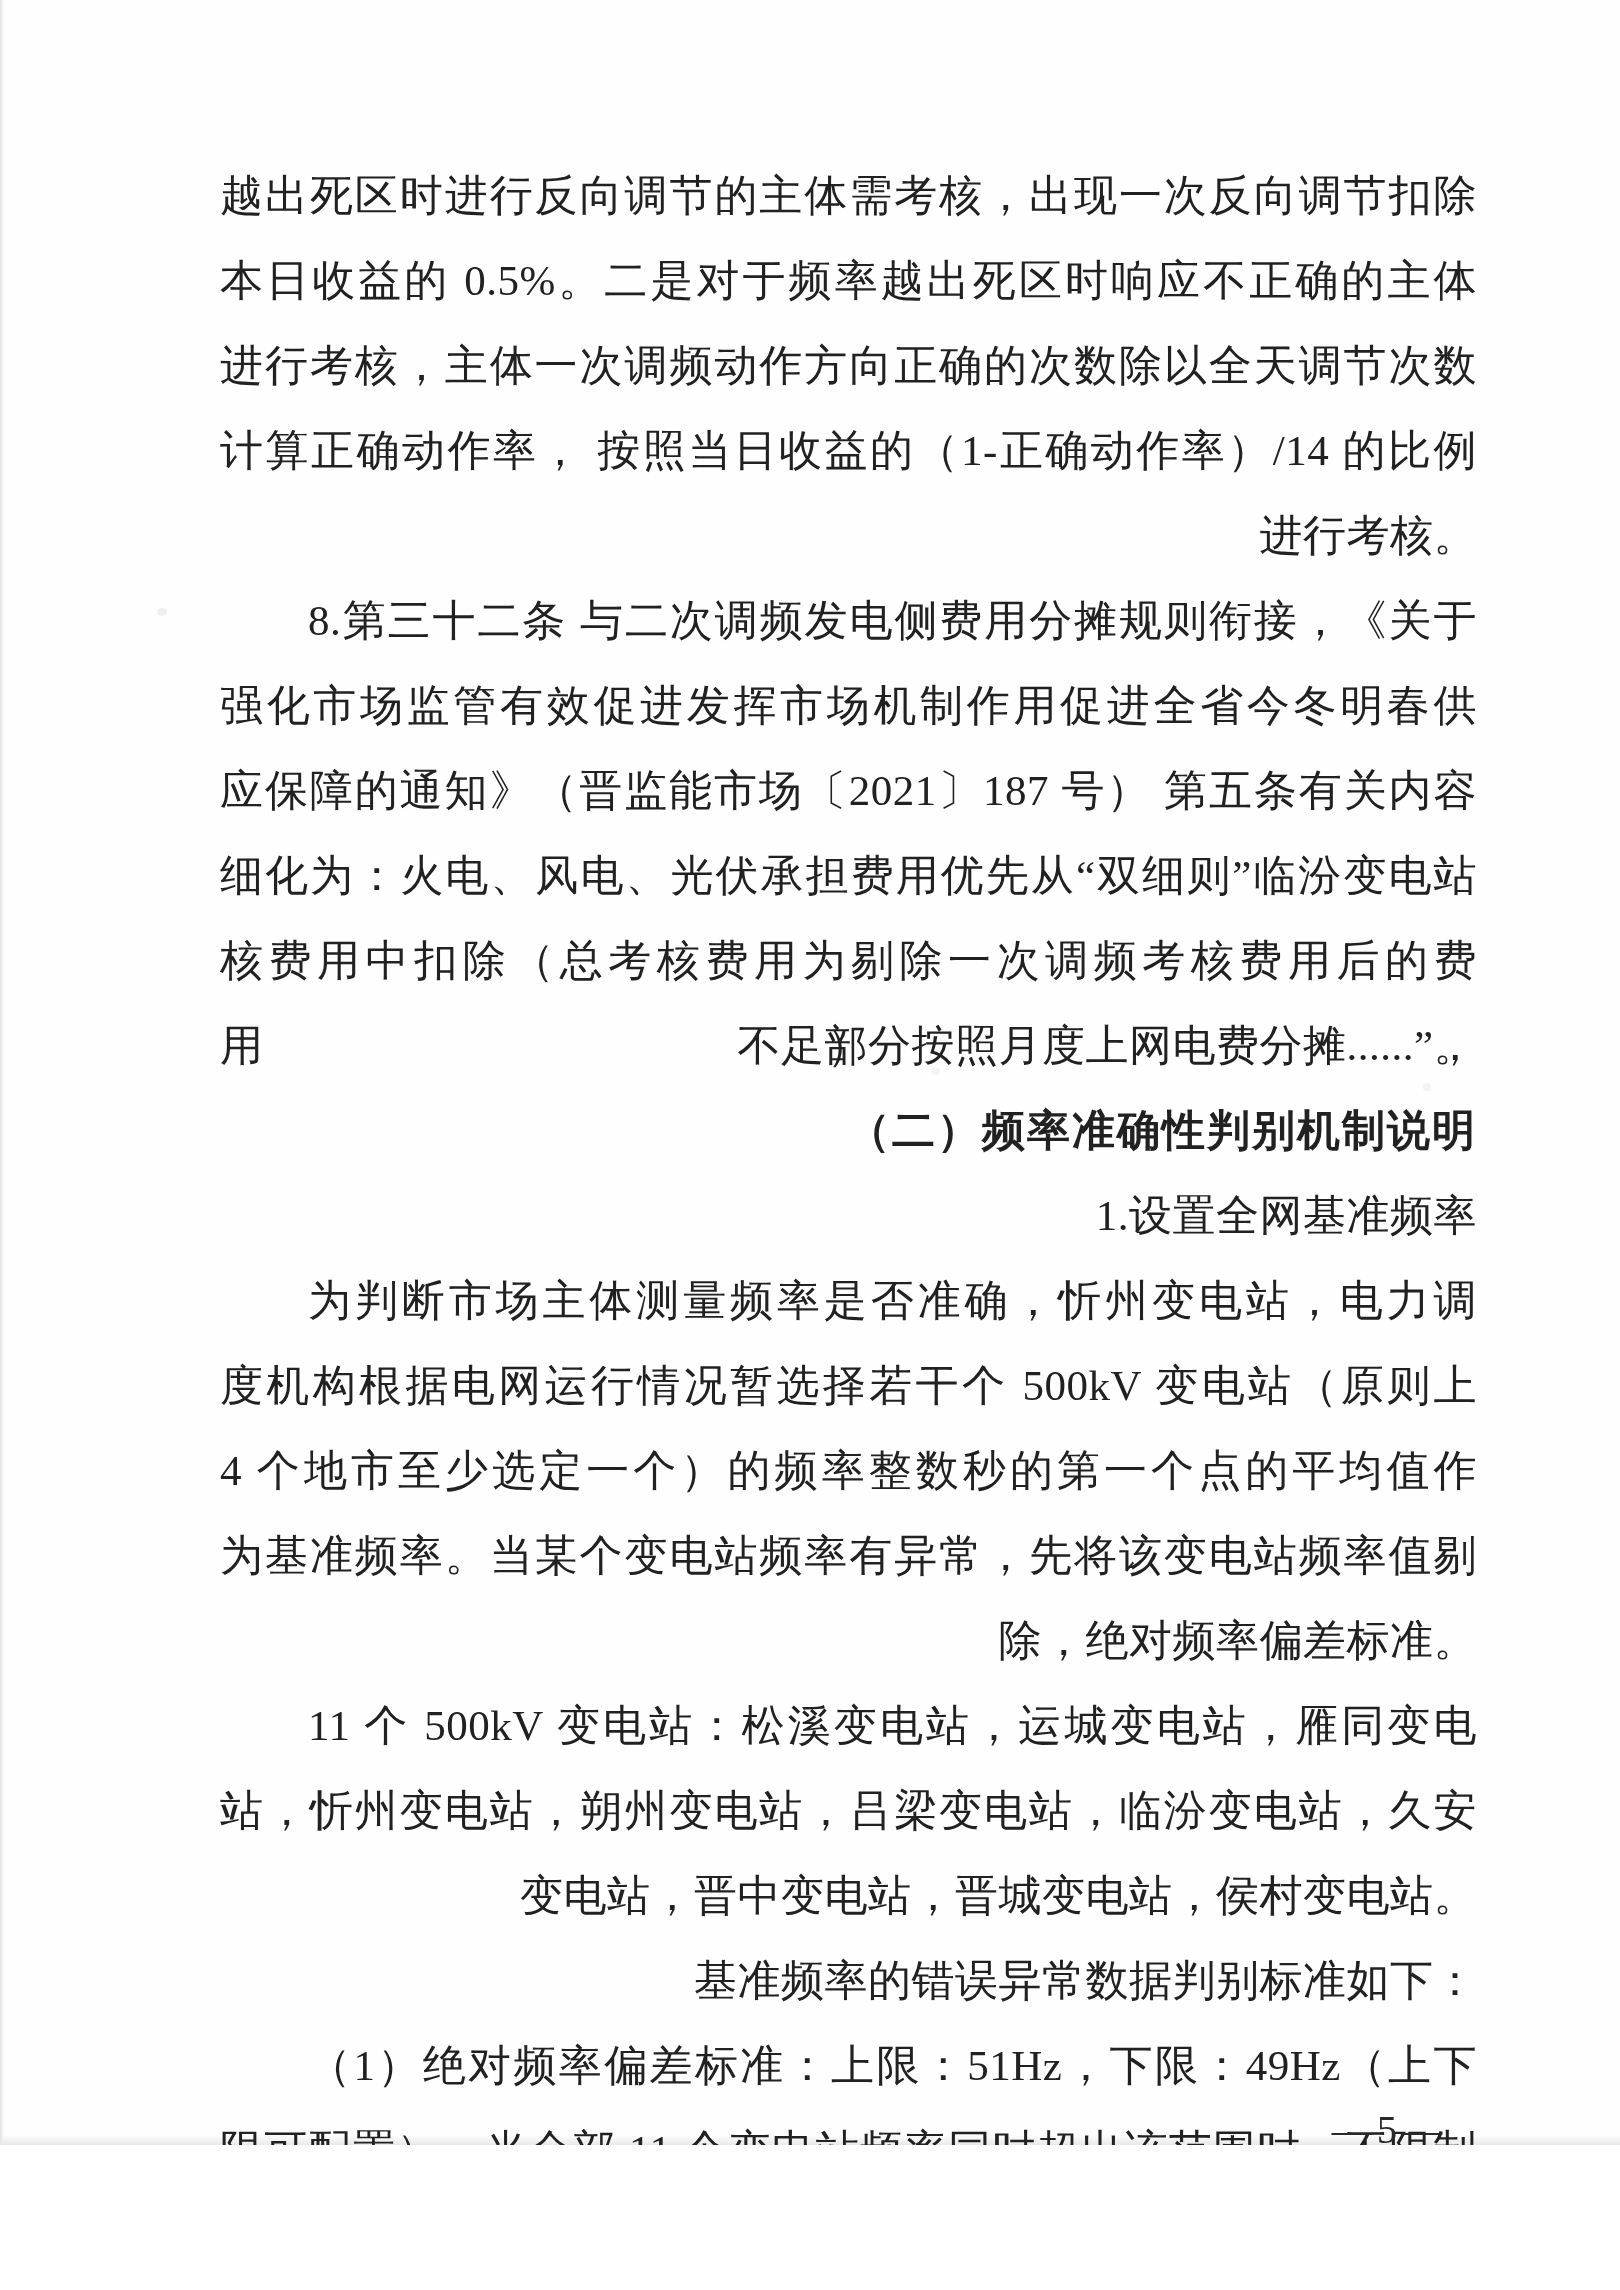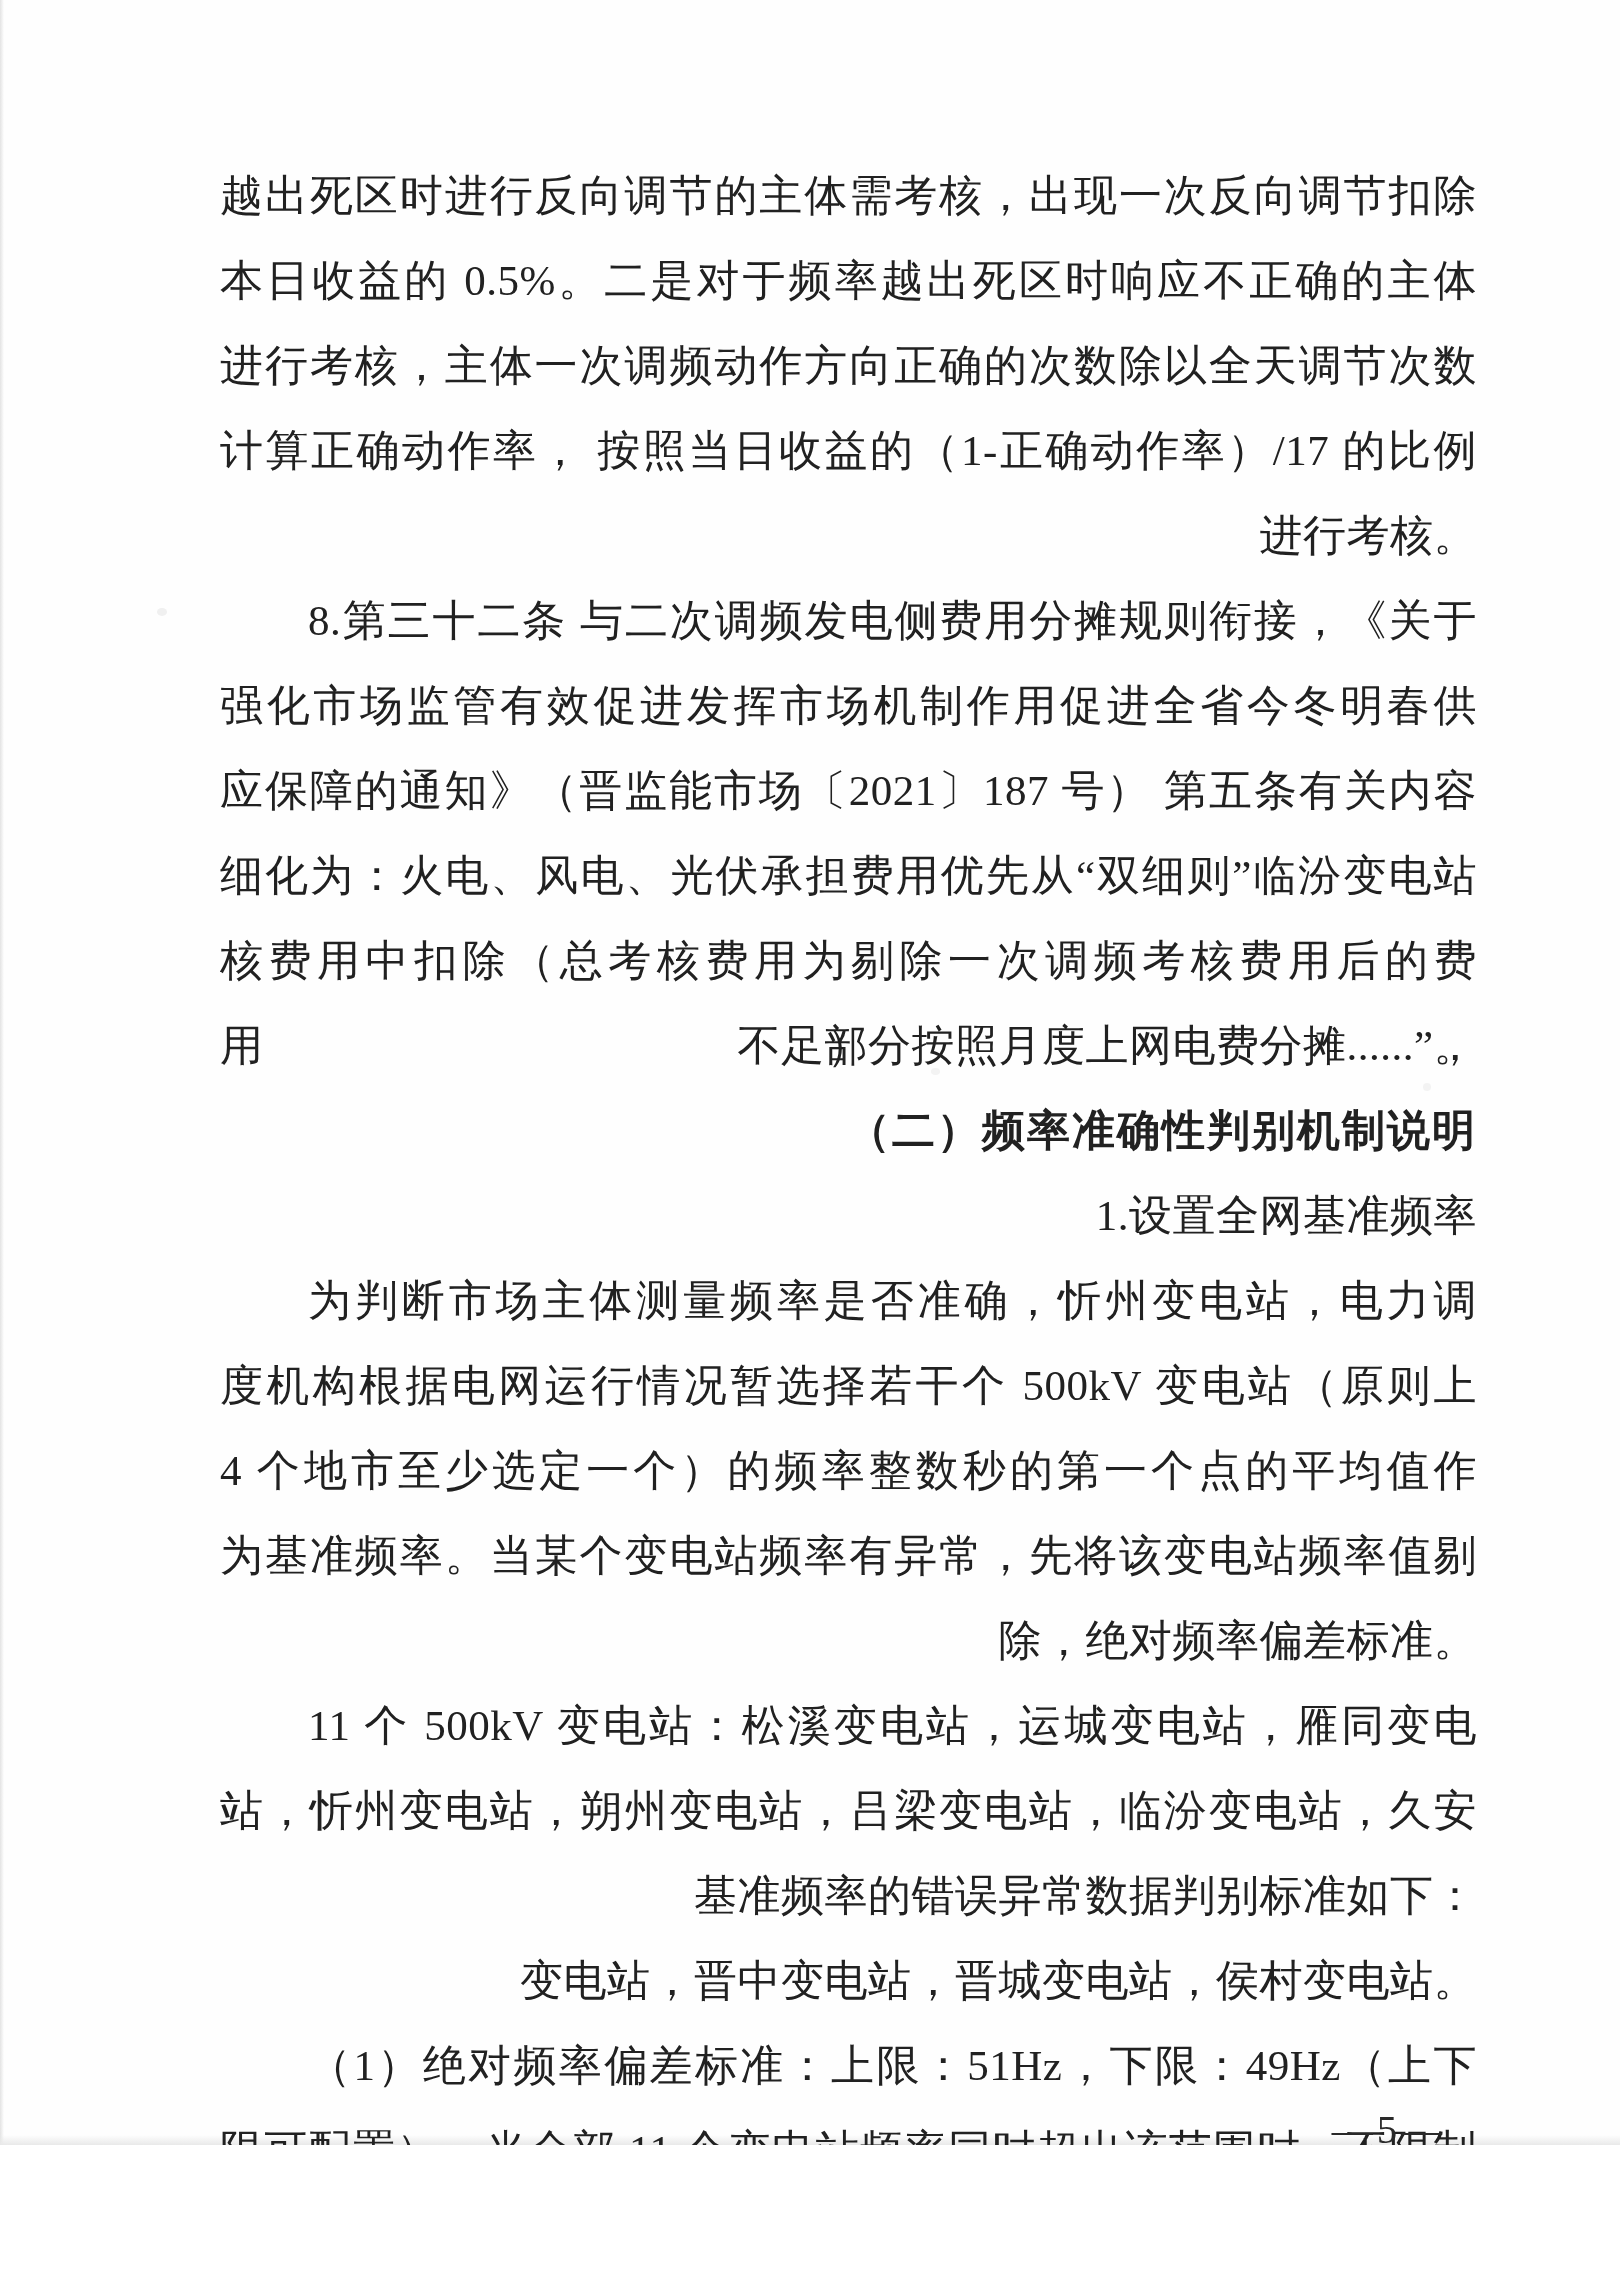--- a/index.html
+++ b/index.html
@@ -85,38 +85,38 @@
   <div class="edge-band-bottom"></div>
   <div class="speck s1"></div>
   <div class="speck s2"></div>
   <div class="speck s3"></div>
   <div class="speck s4"></div>
 
   <div class="textblock">
       <div class="doc-line justify">越出死区时进行反向调节的主体需考核，出现一次反向调节扣除</div>
       <div class="doc-line justify">本日收益的 0.5%。二是对于频率越出死区时响应不正确的主体</div>
       <div class="doc-line justify">进行考核，主体一次调频动作方向正确的次数除以全天调节次数</div>
-      <div class="doc-line justify">计算正确动作率， 按照当日收益的（1-正确动作率）/17 的比例</div>
+      <div class="doc-line justify">计算正确动作率， 按照当日收益的（1-正确动作率）/14 的比例</div>
       <div class="doc-line">进行考核。</div>
       <div class="doc-line justify indent">8.第三十二条  与二次调频发电侧费用分摊规则衔接，《关于</div>
       <div class="doc-line justify">强化市场监管有效促进发挥市场机制作用促进全省今冬明春供</div>
       <div class="doc-line justify">应保障的通知》（晋监能市场〔2021〕187 号） 第五条有关内容</div>
       <div class="doc-line justify">细化为：火电、风电、光伏承担费用优先从“双细则”临汾变电站</div>
       <div class="doc-line justify">核费用中扣除（总考核费用为剔除一次调频考核费用后的费用），</div>
       <div class="doc-line">不足部分按照月度上网电费分摊......”。</div>
       <div class="doc-line indent bold">（二）频率准确性判别机制说明</div>
       <div class="doc-line indent">1.设置全网基准频率</div>
       <div class="doc-line justify indent">为判断市场主体测量频率是否准确，忻州变电站，电力调</div>
       <div class="doc-line justify">度机构根据电网运行情况暂选择若干个 500kV 变电站（原则上</div>
       <div class="doc-line justify">4 个地市至少选定一个）的频率整数秒的第一个点的平均值作</div>
       <div class="doc-line justify">为基准频率。当某个变电站频率有异常，先将该变电站频率值剔</div>
       <div class="doc-line">除，绝对频率偏差标准。</div>
       <div class="doc-line justify indent">11 个 500kV 变电站：松溪变电站，运城变电站，雁同变电</div>
       <div class="doc-line justify">站，忻州变电站，朔州变电站，吕梁变电站，临汾变电站，久安</div>
+      <div class="doc-line">变电站，晋中变电站，晋城变电站，侯村变电站。</div>
       <div class="doc-line indent">基准频率的错误异常数据判别标准如下：</div>
-      <div class="doc-line">变电站，晋中变电站，晋城变电站，侯村变电站。</div>
       <div class="doc-line justify indent">（1）绝对频率偏差标准：上限：51Hz，下限：49Hz（上下</div>
       <div class="doc-line justify">限可配置）。当全部 11 个变电站频率同时超出该范围时，不限制</div>
     </div>
 
   <div class="page-number">—5—</div>
 </div>
 
 
 </body></html>

